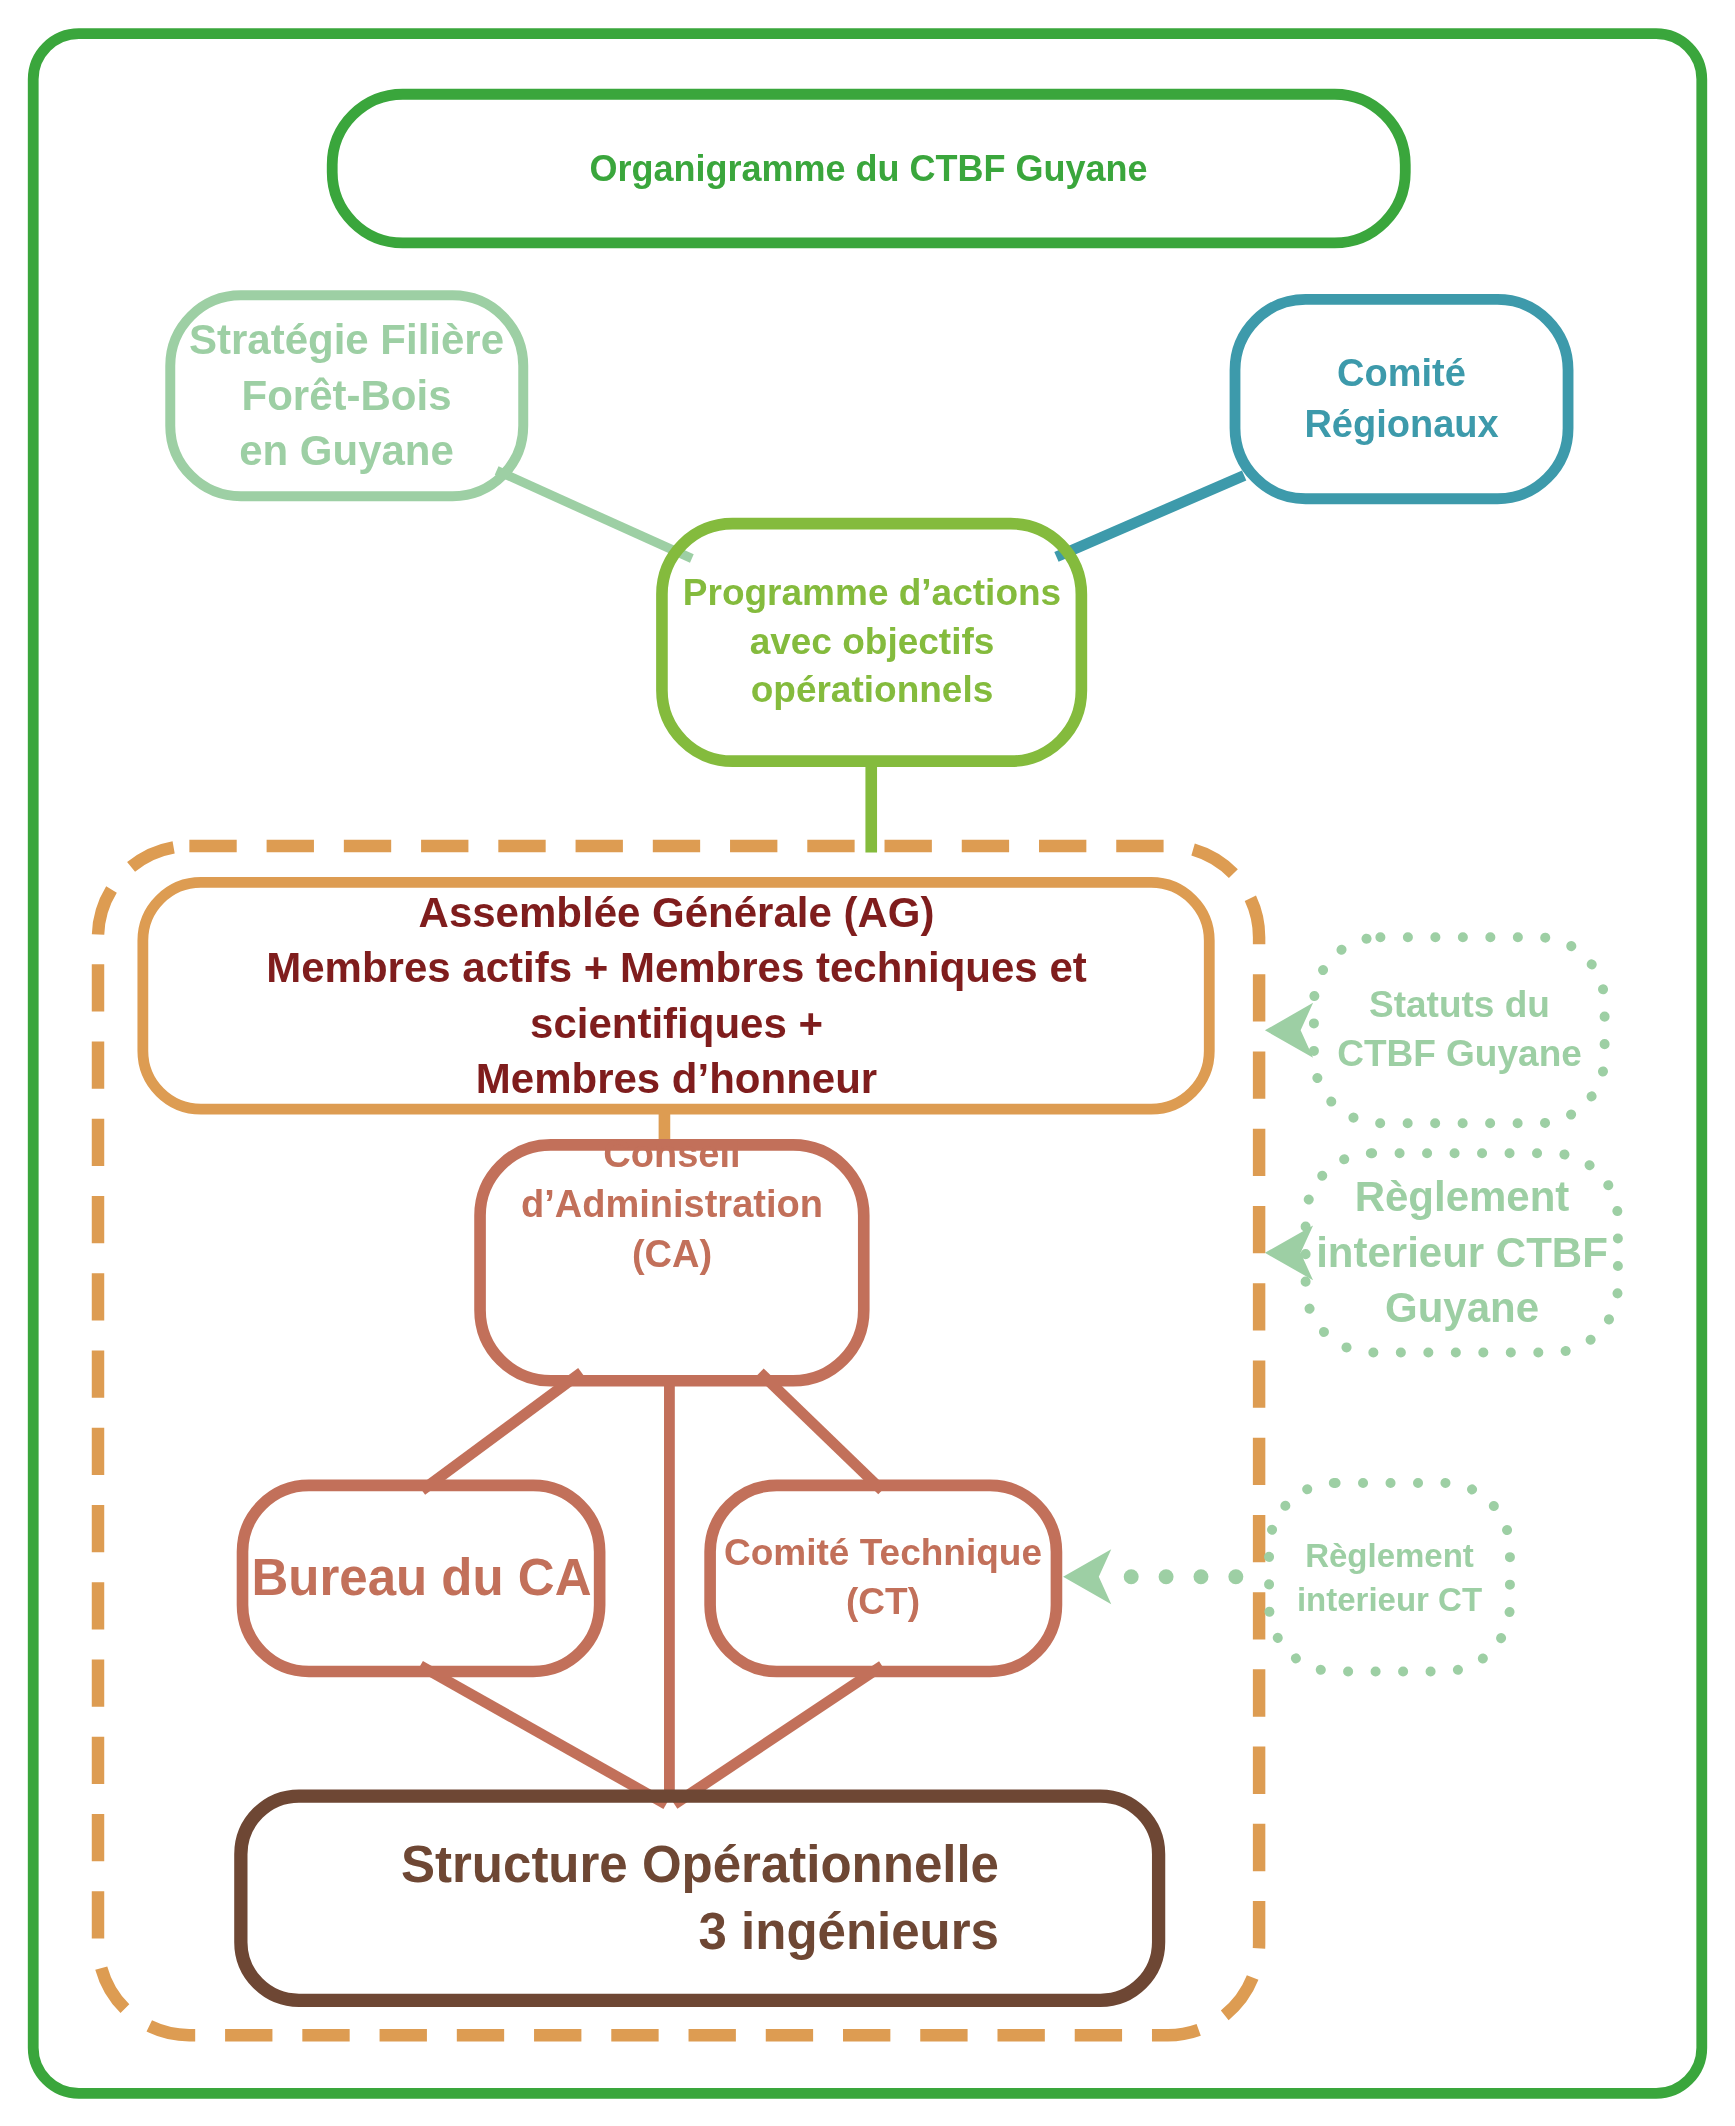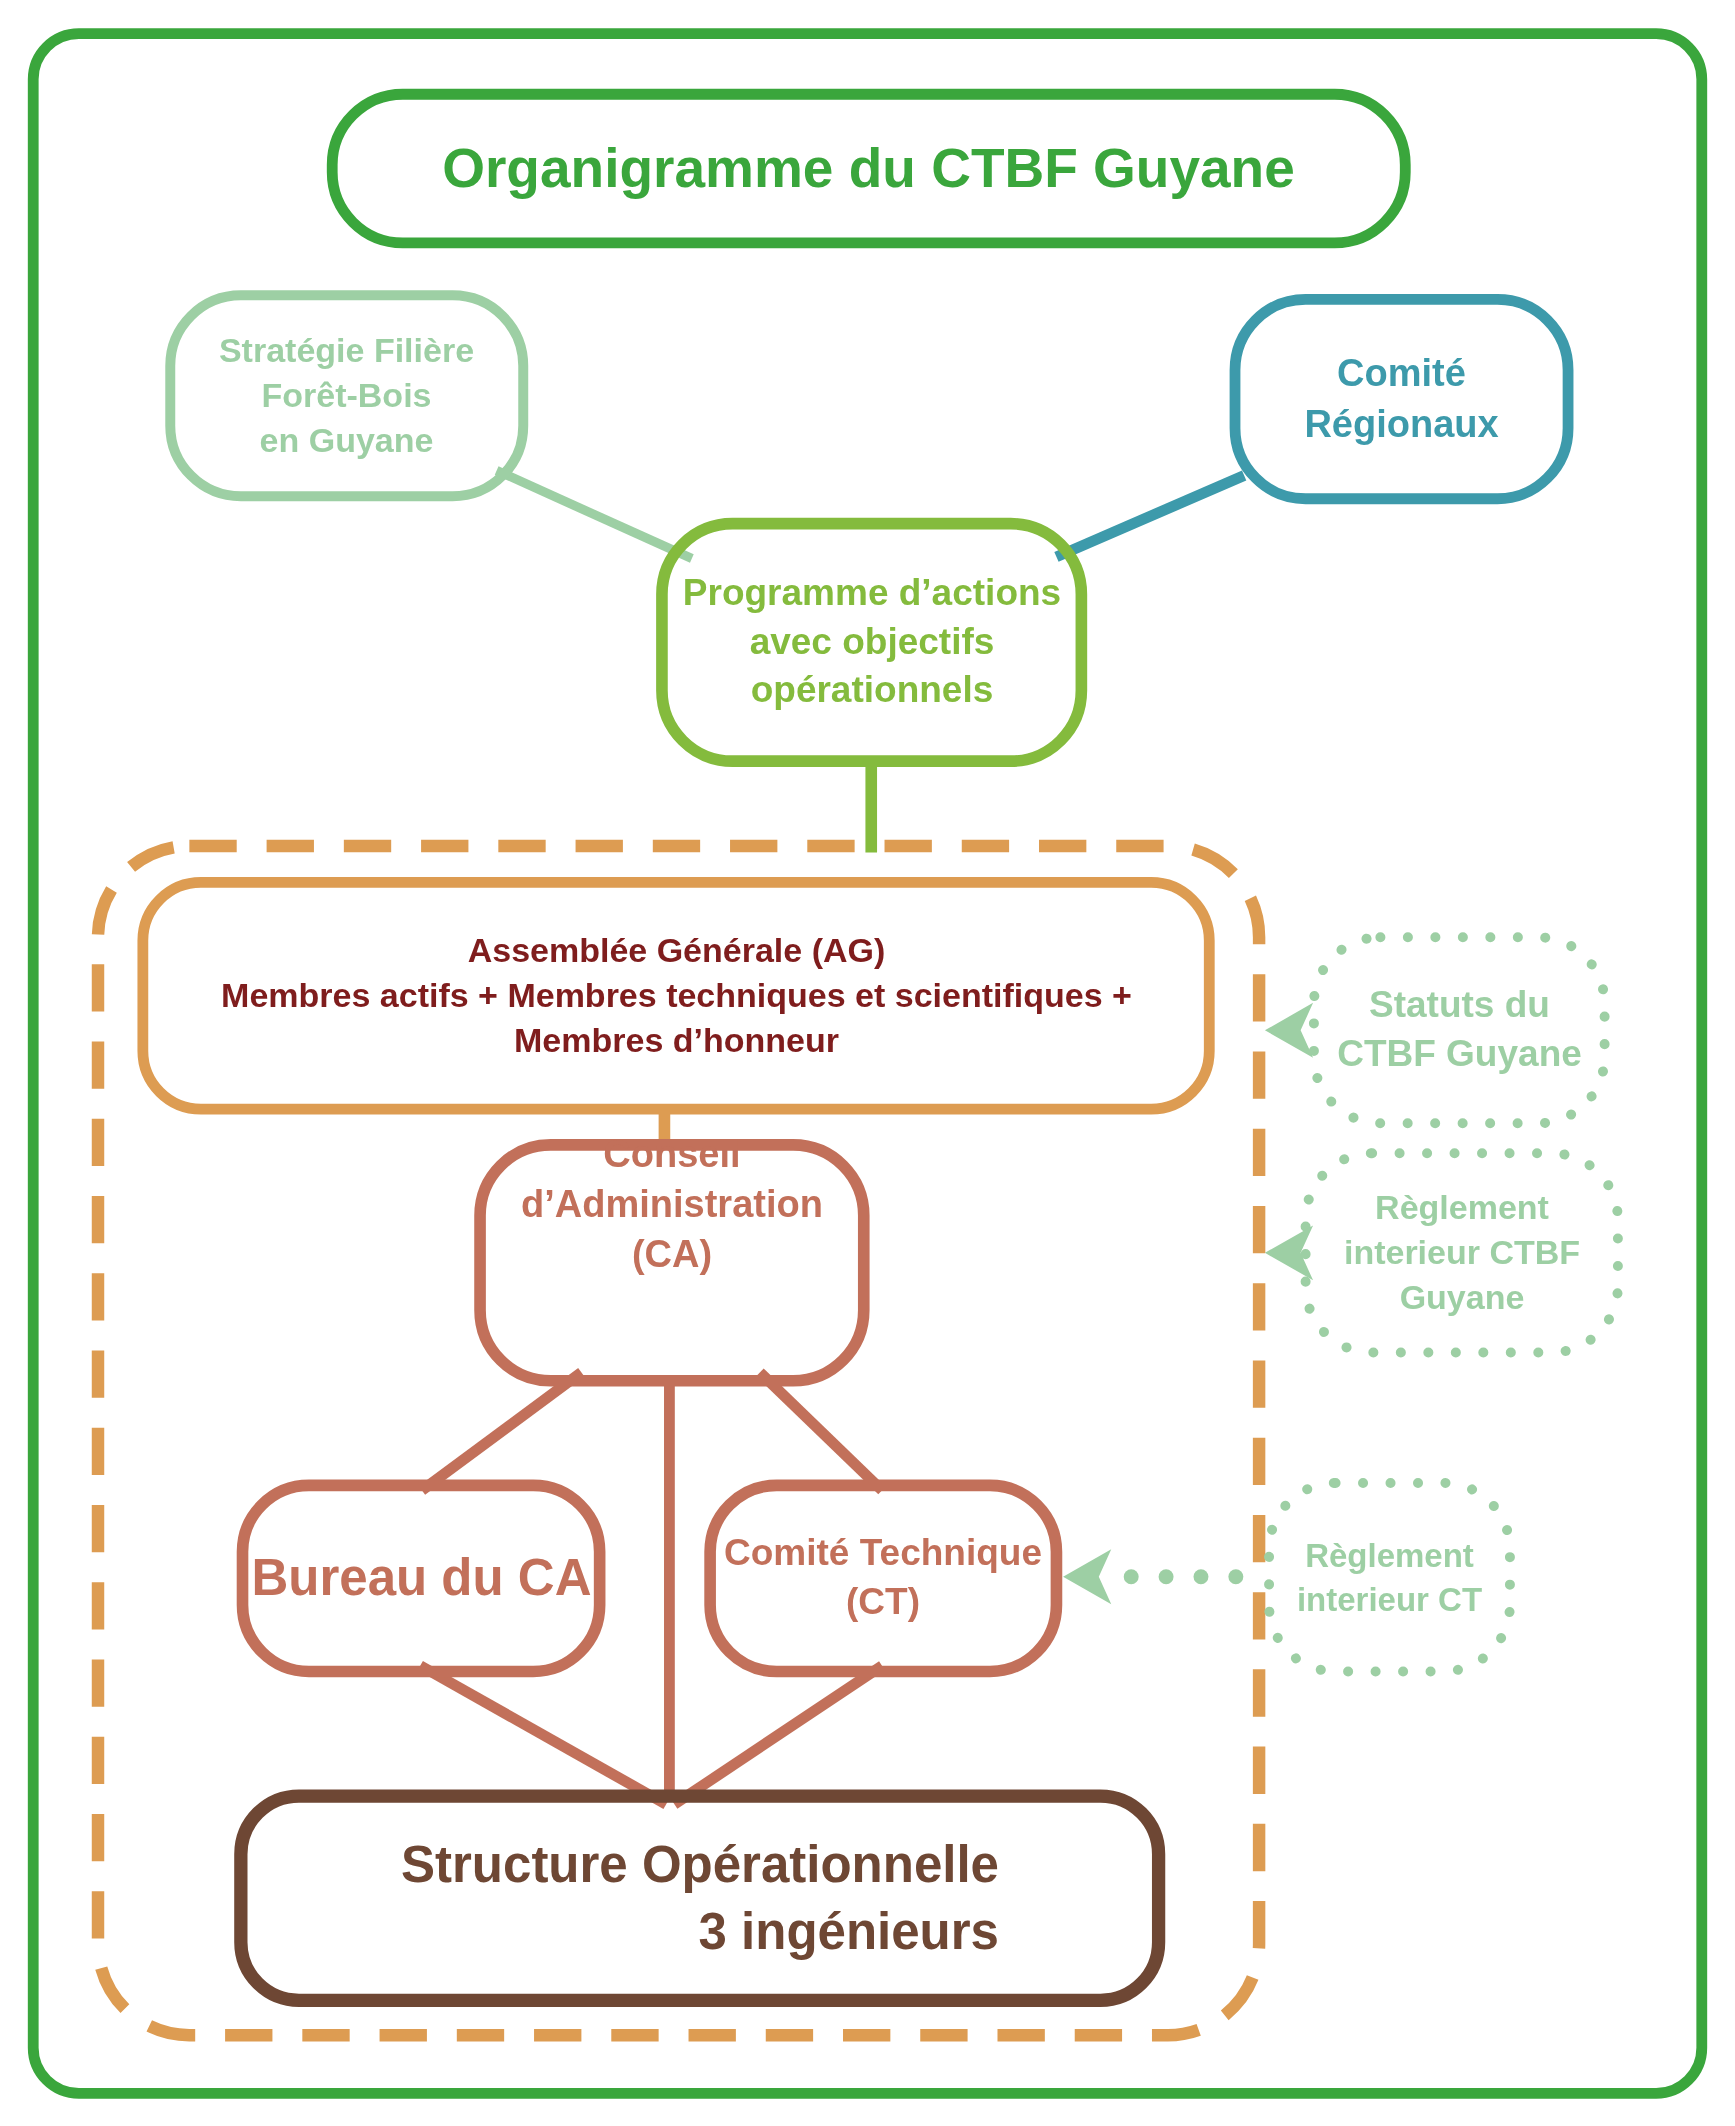--- a/index.html
+++ b/index.html
@@ -27,24 +27,24 @@
     line-height: 1.32;
   }
   .c-green      { color: #3aa63c; }
   .c-lightgreen { color: #9dcfa4; }
   .c-teal       { color: #3d9aab; }
   .c-lime       { color: #84bb3d; }
   .c-orange     { color: #7f1d1d; }
   .c-terracotta { color: #c2705a; }
   .c-brown      { color: #6e4734; }
 
-  .fs-title { font-size: 55px; }
+  .fs-title { font-size: 36px; }
   .fs-46 { font-size: 38px; }
   .fs-44 { font-size: 37px; }
-  .fs-42 { font-size: 34px; }
+  .fs-42 { font-size: 42px; }
   .fs-48 { font-size: 51px; }
   .fs-40 { font-size: 33px; }
 </style>
 </head>
 <body>
 
 <svg class="canvas" width="1735" height="2127" viewBox="0 0 2089 2560">
 
   <rect x="40" y="40" width="2009" height="2480" rx="55" fill="none" stroke-width="13" stroke="#3aa63c"></rect>
 

